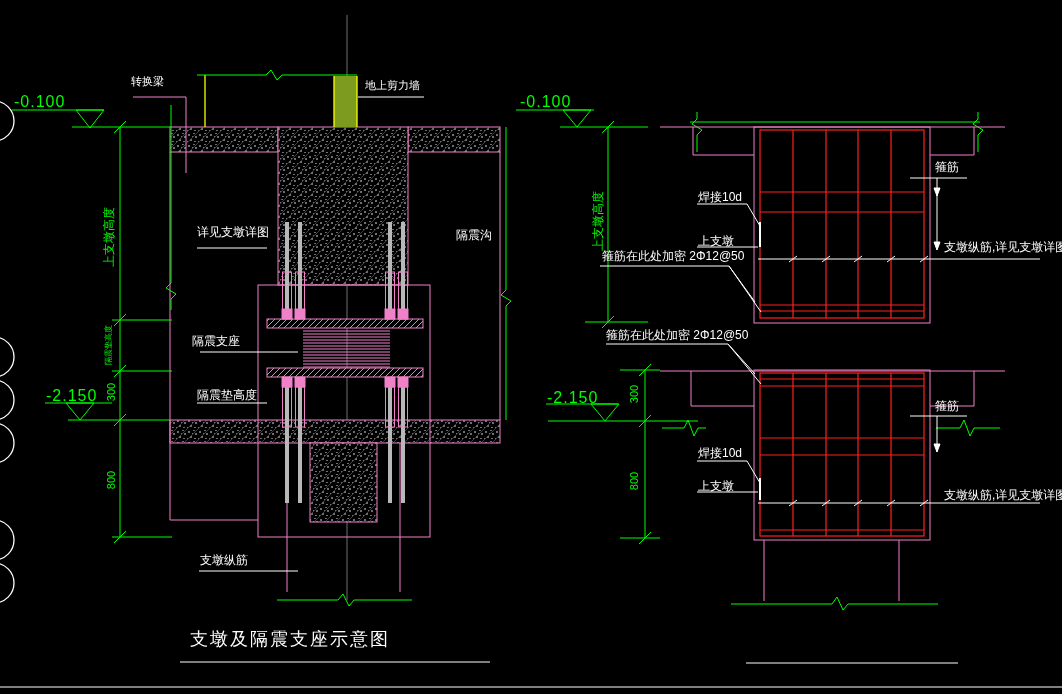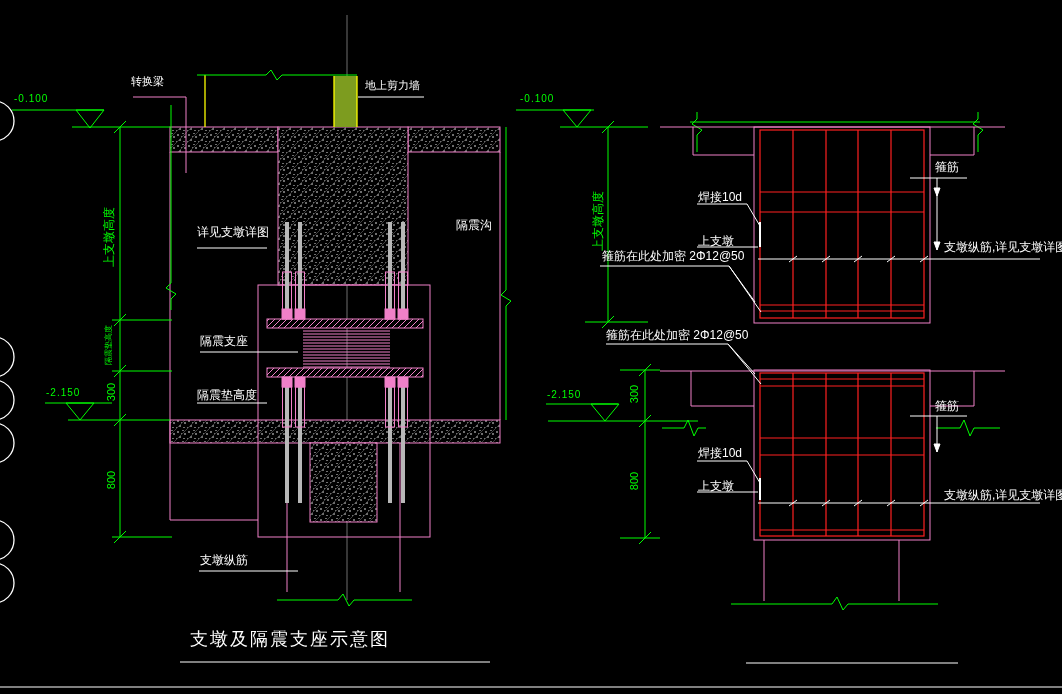--- a/index.html
+++ b/index.html
@@ -3,21 +3,21 @@
 <meta charset="utf-8">
 <style>
   html,body{margin:0;padding:0;background:#000;}
   #canvas{position:relative;width:1062px;height:694px;background:#000;overflow:hidden;
           font-family:"Liberation Sans",sans-serif;}
   #linework{position:absolute;left:0;top:0;}
   .lbl{position:absolute;white-space:nowrap;color:#fff;font-size:12px;line-height:1;}
   .lbl12{font-size:12px;}
   .lbl11{font-size:11px;}
   .grn{color:#00ff00;}
-  .elev{font-size:10px;letter-spacing:1px;}
+  .elev{font-size:16px;letter-spacing:1px;}
   .vert{transform:translate(-50%,-50%) rotate(-90deg);transform-origin:center;}
   .vcenter{position:absolute;white-space:nowrap;line-height:1;}
   .title{position:absolute;color:#fff;font-size:18px;letter-spacing:2px;white-space:nowrap;line-height:1;}
 </style>
 </head>
 <body>
 
 <div id="canvas">
 
 <svg id="linework" width="1062" height="694" viewBox="0 0 1062 694">
@@ -267,23 +267,23 @@
     <line x1="746" y1="663" x2="958" y2="663"></line>
   </g>
   <line x1="0" y1="687" x2="1062" y2="687" stroke="#ffffff" stroke-width="1"></line>
 </svg>
 
   <div class="lbl grn elev" style="left:14px;top:94px">-0.100</div>
   <div class="lbl lbl11" style="left:131px;top:76px">转换梁</div>
   <div class="lbl lbl11" style="left:365px;top:80px">地上剪力墙</div>
   <div class="vcenter vert grn lbl12" style="left:109px;top:237px">上支墩高度</div>
   <div class="lbl lbl12" style="left:197px;top:226px">详见支墩详图</div>
-  <div class="lbl lbl12" style="left:456px;top:219px">隔震沟</div>
+  <div class="lbl lbl12" style="left:456px;top:229px">隔震沟</div>
   <div class="vcenter vert grn" style="left:109px;top:345px;font-size:8px">隔震垫高度</div>
-  <div class="lbl lbl12" style="left:200px;top:335px">隔震支座</div>
+  <div class="lbl lbl12" style="left:192px;top:335px">隔震支座</div>
   <div class="vcenter vert grn lbl11" style="left:111px;top:392px">300</div>
   <div class="lbl lbl12" style="left:197px;top:389px">隔震垫高度</div>
   <div class="lbl grn elev" style="left:46px;top:388px">-2.150</div>
   <div class="vcenter vert grn lbl11" style="left:111px;top:480px">800</div>
   <div class="lbl lbl12" style="left:200px;top:554px">支墩纵筋</div>
   <div class="title" style="left:190px;top:630px">支墩及隔震支座示意图</div>
 
   <div class="lbl grn elev" style="left:520px;top:94px">-0.100</div>
   <div class="vcenter vert grn lbl12" style="left:598px;top:221px">上支墩高度</div>
   <div class="lbl" style="left:698px;top:191px">焊接10d</div>

